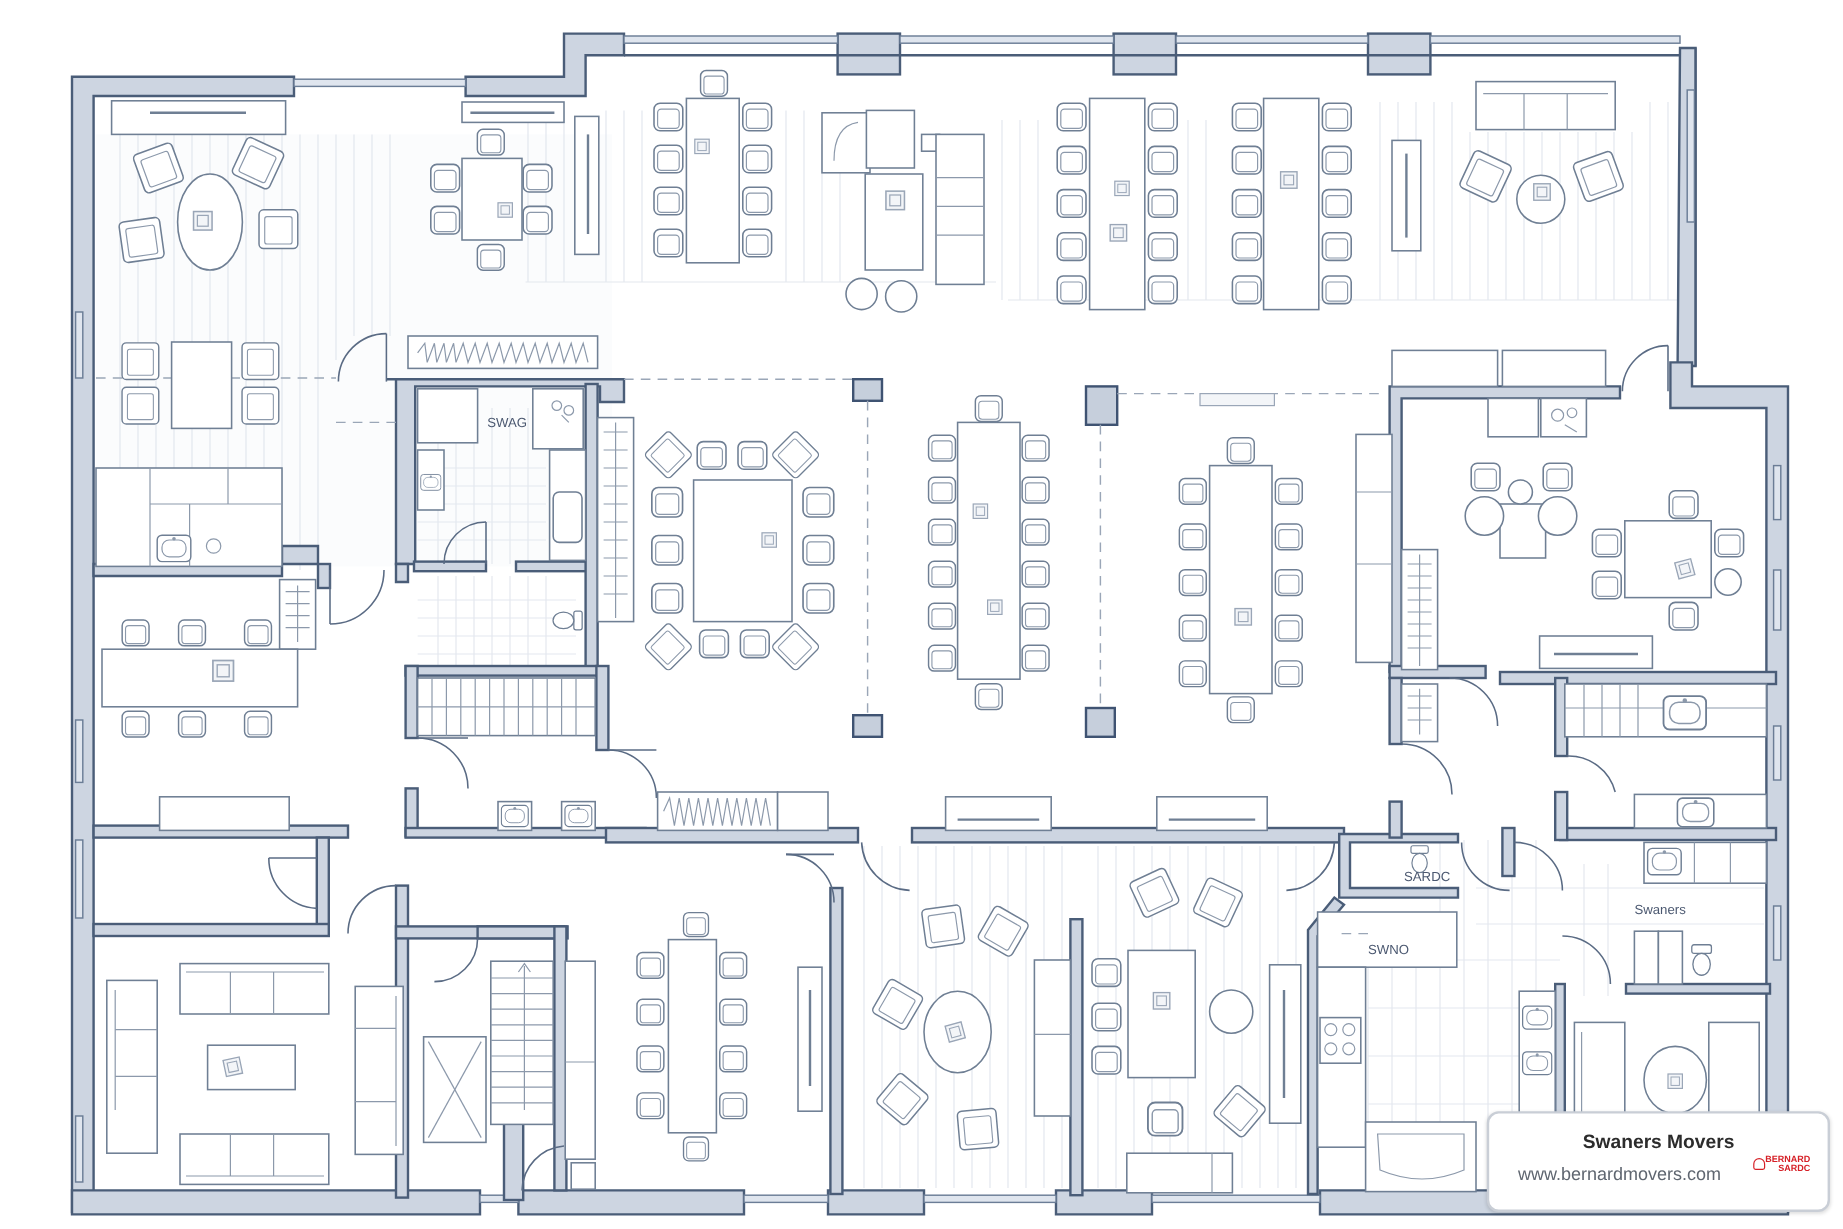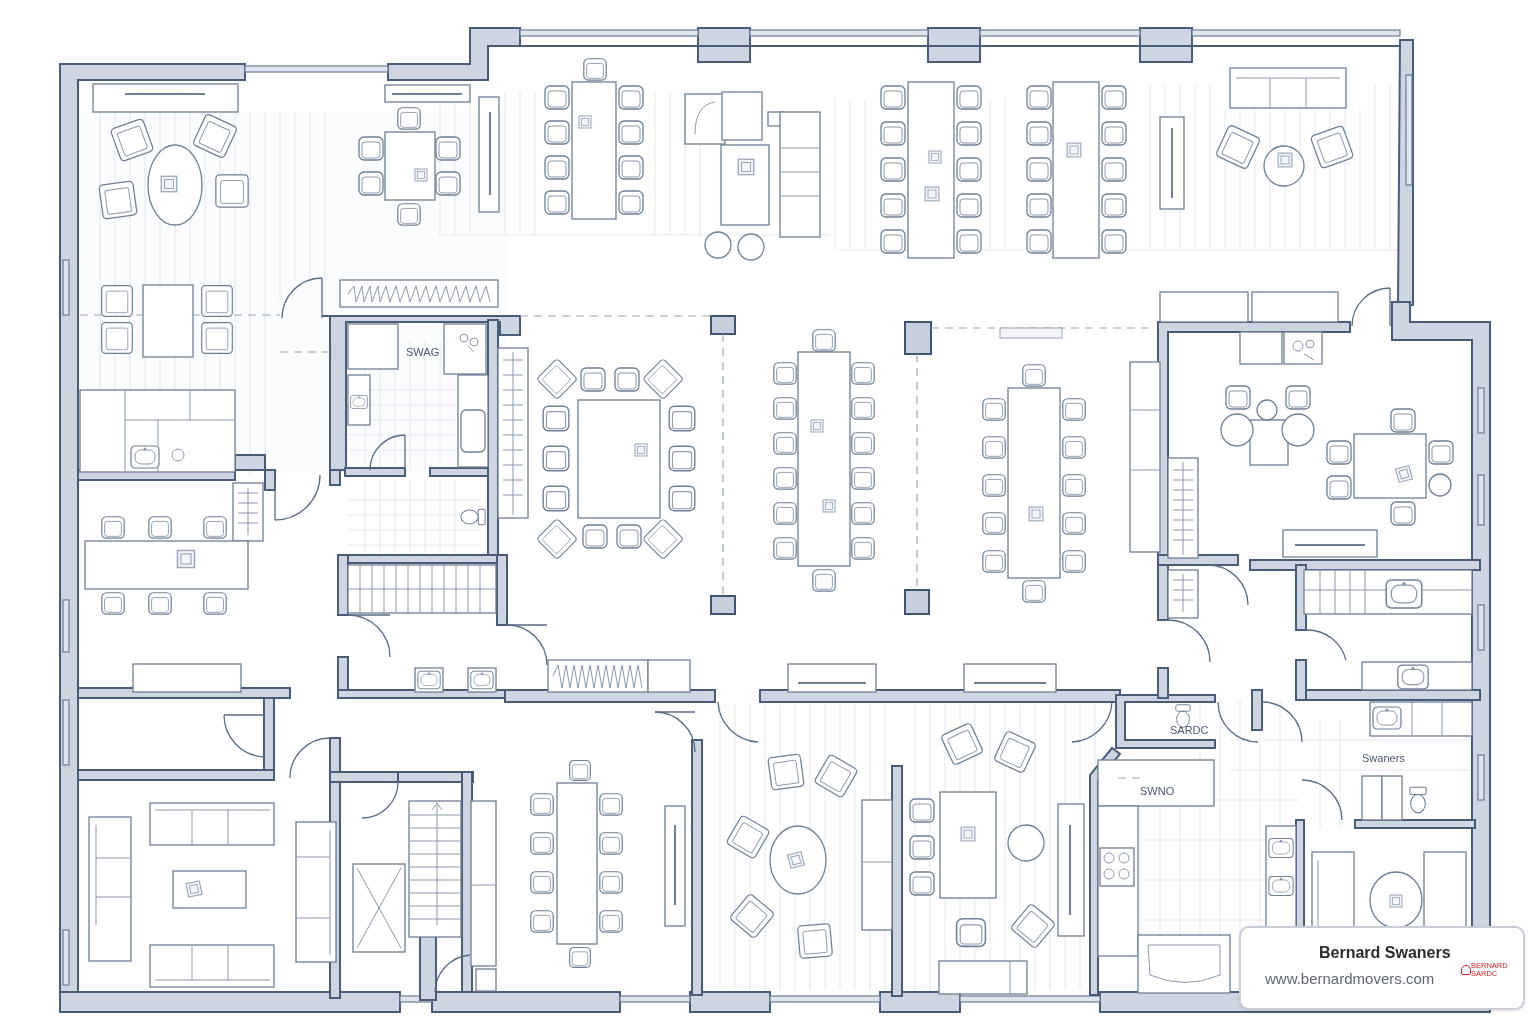--- a/index.html
+++ b/index.html
@@ -28,22 +28,22 @@
     color: #2c2c2c; font-family: "Liberation Sans", sans-serif;
   }
   .brand-url {
     position: absolute; left: 24px; top: 42px; font-size: 15px; color: #5f6670;
     font-family: "Liberation Sans", sans-serif;
   }
   .brand-logo {
     position: absolute; left: 220px; top: 34px; width: 50px; height: 18px;
   }
   .brand-logo-text {
-    position: absolute; left: 10px; top: 0; font-size: 7.5px; line-height: 8px; font-weight: 400;
-    color: #d62027; font-family: "Liberation Sans", sans-serif; text-align: left;
+    position: absolute; left: 10px; top: 0; font-size: 7.5px; line-height: 8px; font-weight: 700;
+    color: #d62027; font-family: "Liberation Sans", sans-serif; text-align: right;
   }
   .brand-logo-mark {
     position: absolute; left: 0; top: 3px; width: 10px; height: 10px;
     border: 1.5px solid #d62027; border-radius: 50% 50% 2px 2px; box-sizing: border-box;
   }
 </style>
 </head>
 <body>
 
 <svg id="plan" viewBox="0 0 1536 1024">
@@ -731,21 +731,21 @@
   <g>
     <rect class="furn" x="1312" y="852" width="42" height="80"></rect>
     <line x1="1318" y1="860" x2="1318" y2="928" class="furn-thin"></line>
     <rect class="furn" x="1424" y="852" width="42" height="80"></rect>
     <ellipse class="furn" cx="1396" cy="900" rx="26" ry="28"></ellipse>
     <use href="#tag" x="1386" y="894" width="20" height="14"></use>
   </g>
 </svg>
 
 <div class="brand-card">
-  <span class="brand-name">Bernard Swaners</span>
+  <span class="brand-name">Swaners Movers</span>
   <span class="brand-url">www.bernardmovers.com</span>
   <div class="brand-logo">
     <div class="brand-logo-mark"></div>
     <div class="brand-logo-text">
       <span>BERNARD</span><br>
       <span>SARDC</span>
     </div>
   </div>
 </div>
 

